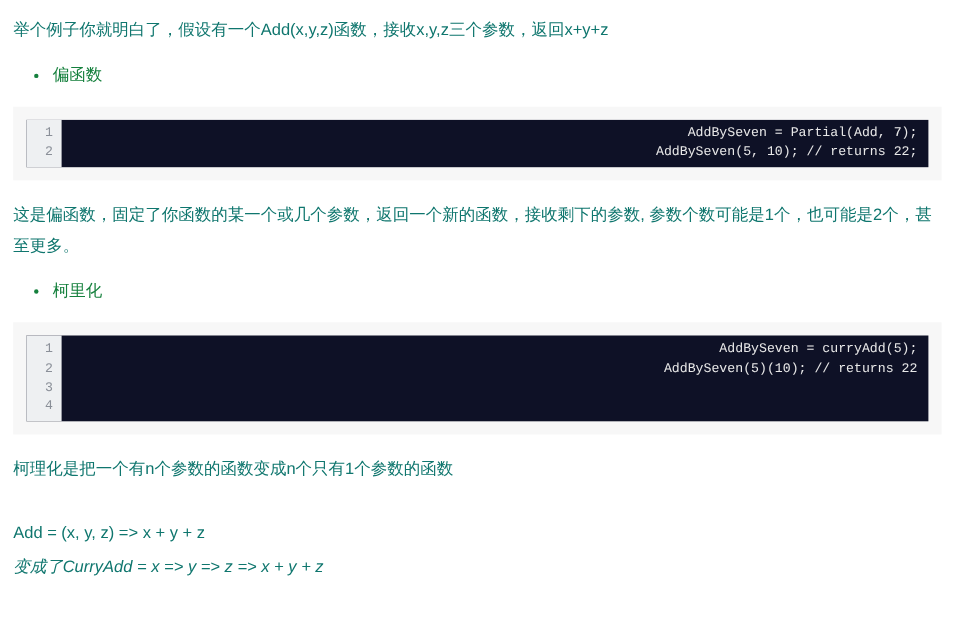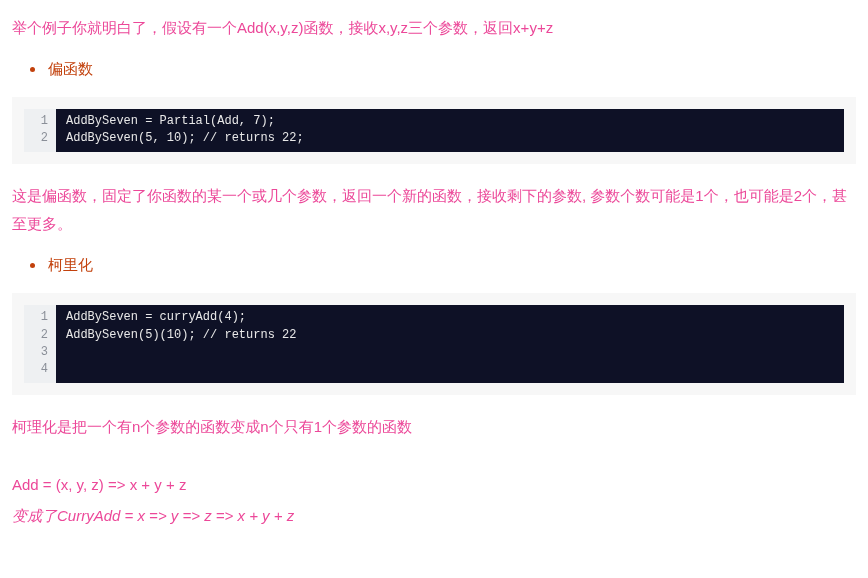--- a/index.html
+++ b/index.html
@@ -5,27 +5,27 @@
   * { margin: 0; padding: 0; box-sizing: border-box; }
   body {
     font-family: "Microsoft YaHei", "PingFang SC", Arial, sans-serif;
     font-size: 15px;
     line-height: 1.9;
     color: #333;
     padding: 8px 12px;
     width: 868px;
   }
   .para {
-    color: #ec4899;
+    color: #0f766e;
     margin: 6px 0 12px 0;
   }
   ul.bullet {
     list-style: disc;
     margin: 8px 0 14px 34px;
-    color: #c2410c;
+    color: #15803d;
   }
   ul.bullet li { padding-left: 2px; }
 
   .codeblock-wrap {
     background: #f7f7f7;
     padding: 12px;
     margin: 6px 0 18px 0;
   }
   .codeblock {
     display: flex;
@@ -41,21 +41,21 @@
     padding: 4px 8px 4px 10px;
     min-width: 32px;
   }
   .linenos .ln { display: block; }
   .codebody {
     flex: 1;
     color: #e8e8e8;
     padding: 4px 10px;
     white-space: pre;
   }
-  .codebody .cline { display: block; }
+  .codebody .cline { display: block; text-align: right; }
 </style>
 </head>
 <body>
 
 <p class="para">举个例子你就明白了，假设有一个Add(x,y,z)函数，接收x,y,z三个参数，返回x+y+z</p>
 
 <ul class="bullet">
   <li>偏函数</li>
 </ul>
 
@@ -76,20 +76,20 @@
 </ul>
 
 <div class="codeblock-wrap">
   <div class="codeblock">
     <div class="linenos">
       <span class="ln">1</span>
       <span class="ln">2</span>
       <span class="ln">3</span>
       <span class="ln">4</span>
     </div>
-    <div class="codebody"><span class="cline">AddBySeven = curryAdd(4);</span><span class="cline">AddBySeven(5)(10); // returns 22</span></div>
+    <div class="codebody"><span class="cline">AddBySeven = curryAdd(5);</span><span class="cline">AddBySeven(5)(10); // returns 22</span></div>
   </div>
 </div>
 
 <p class="para">柯理化是把一个有n个参数的函数变成n个只有1个参数的函数</p>
 
 <p class="para" style="margin-bottom:2px;margin-top:30px;">Add = (x, y, z) =&gt; x + y + z</p>
 <p class="para" style="margin-top:0;font-style:italic;">变成了CurryAdd = x =&gt; y =&gt; z =&gt; x + y + z</p>
 
 </body></html>

